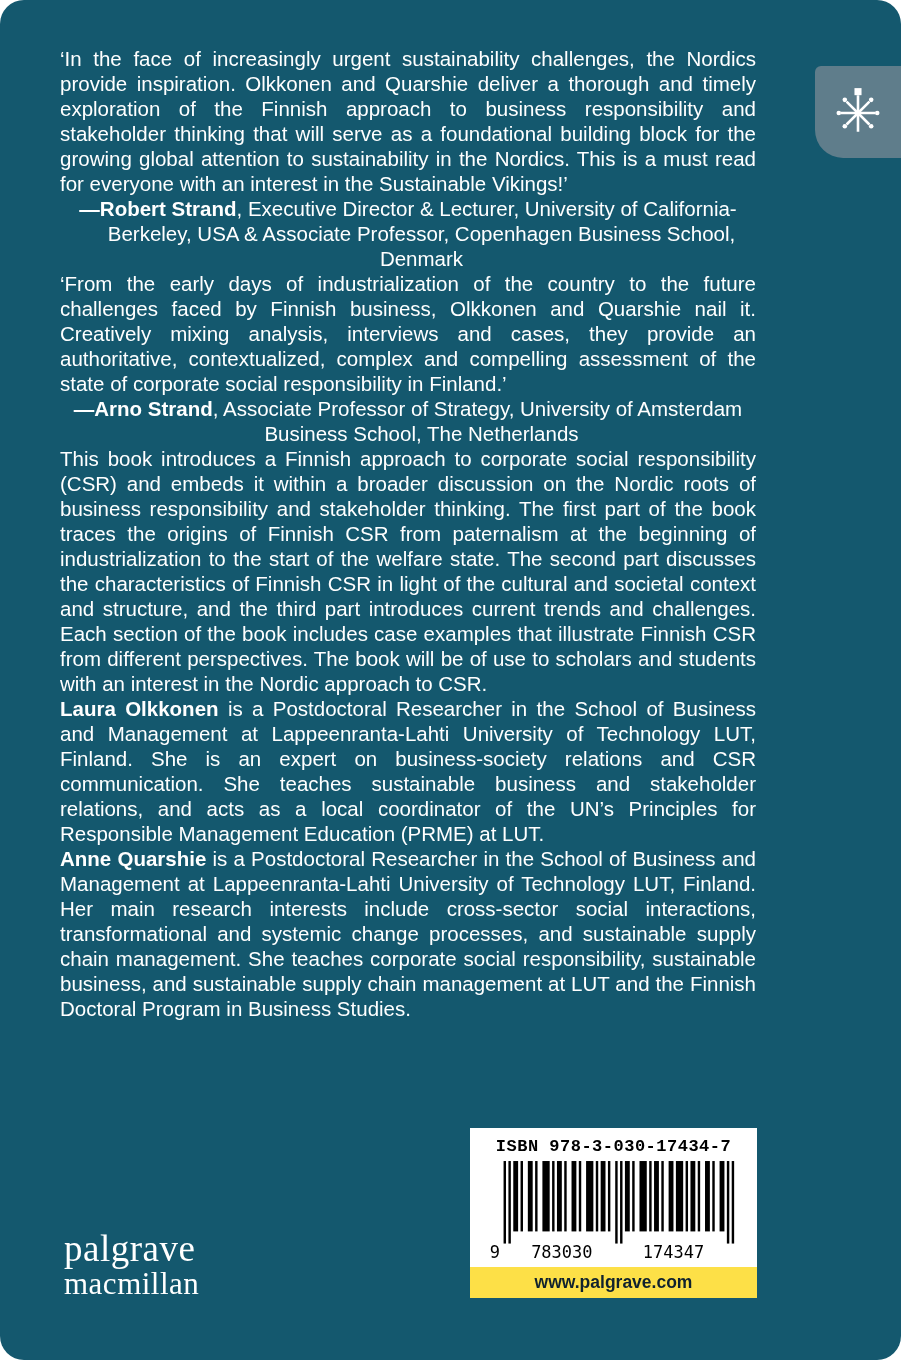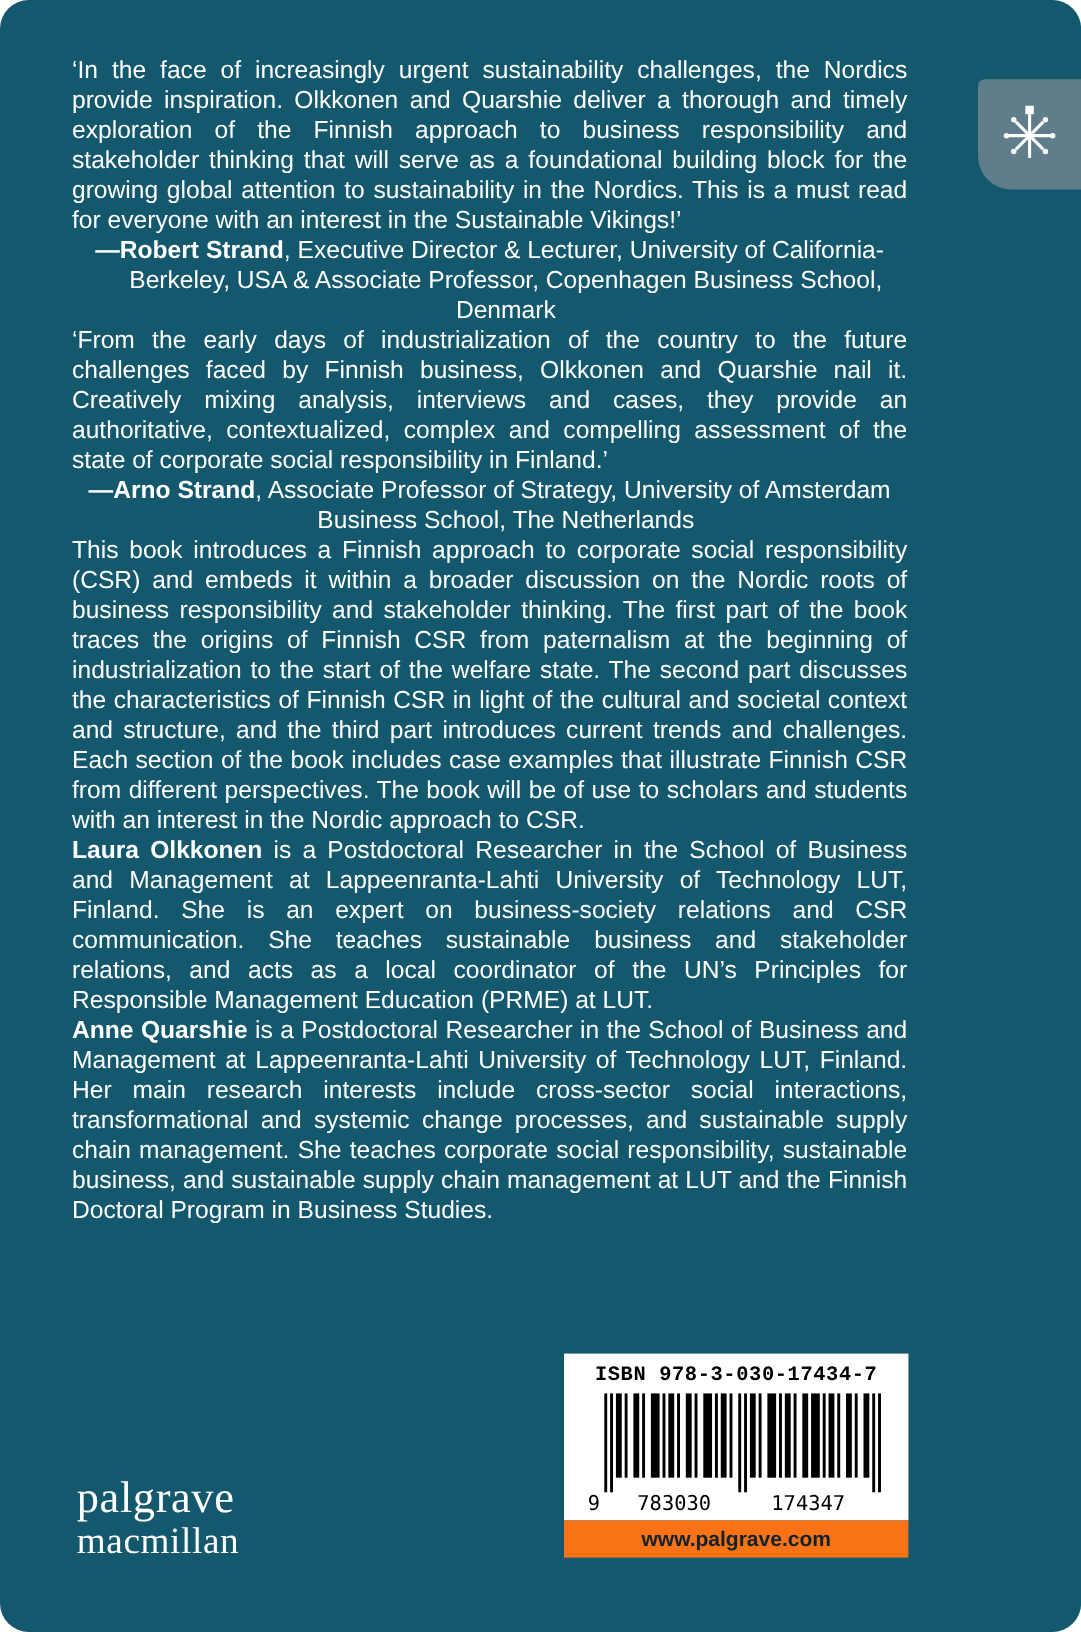--- a/index.html
+++ b/index.html
@@ -64,21 +64,21 @@
     white-space: nowrap;
   }
   .barcode-svg { display: block; margin: 5px auto 0 auto; }
   .barcode-svg text {
     font-family: "DejaVu Sans Mono", "Liberation Mono", monospace;
     fill: #000000;
   }
   .website-strip {
     height: 31px;
     line-height: 31px;
-    background: #f97316;
+    background: #fde047;
     color: #10222e;
     text-align: center;
     font-size: 17.5px;
     font-weight: bold;
   }
 
   .wordmark {
     position: absolute;
     left: 64px;
     top: 1230px;

